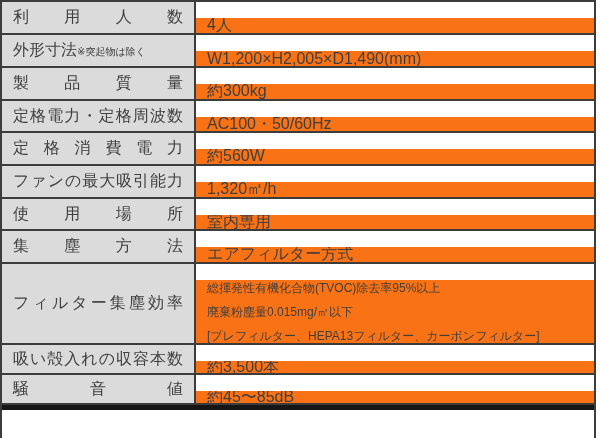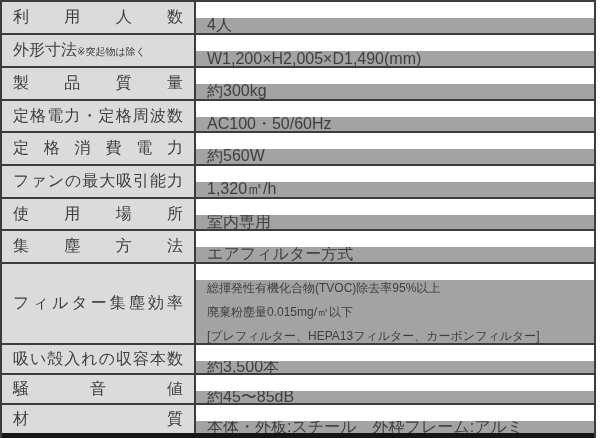--- a/index.html
+++ b/index.html
@@ -23,21 +23,21 @@
     width:194px;box-sizing:border-box;flex:0 0 auto;
     background:#dbdbdb;border-right:2px solid #3c3c3c;
     display:flex;align-items:center;
     padding:0 11px;color:#3f3f3f;font-size:16px;
   }
   .label-just{width:100%;text-align:justify;text-align-last:justify;letter-spacing:0;}
   .label-plain{white-space:nowrap;}
   .label-note{font-size:10px;}
   .value-cell{
     flex:1 1 auto;box-sizing:border-box;display:flex;align-items:center;
-    padding:0 20px 0 11px;color:#3f3f3f;font-size:16px;background:#a3a3a3;
+    padding:0 20px 0 11px;color:#3f3f3f;font-size:16px;background:#f97316;
     white-space:nowrap;overflow:hidden;margin-top:16px;
   }
   .value-cell.multi{flex-direction:column;align-items:flex-start;justify-content:center;}
   .value-cell.multi .vline{font-size:12px;line-height:24px;white-space:nowrap;}
   .bottom-bar{width:600px;height:5px;background:#161616;}
 </style>
 </head>
 <body>
 
 <div class="spec-table">
@@ -136,23 +136,15 @@
 
   <div class="row">
     <div class="label-cell">
       <span class="label-just">騒音値</span>
     </div>
     <div class="value-cell">
       <span>約45〜85dB</span>
     </div>
   </div>
 
-  <div class="row">
-    <div class="label-cell">
-      <span class="label-just">材質</span>
-    </div>
-    <div class="value-cell">
-      <span>本体・外板:スチール　外枠フレーム:アルミ</span>
-    </div>
-  </div>
 
   <div class="bottom-bar"></div>
 </div>
 
 </body></html>

